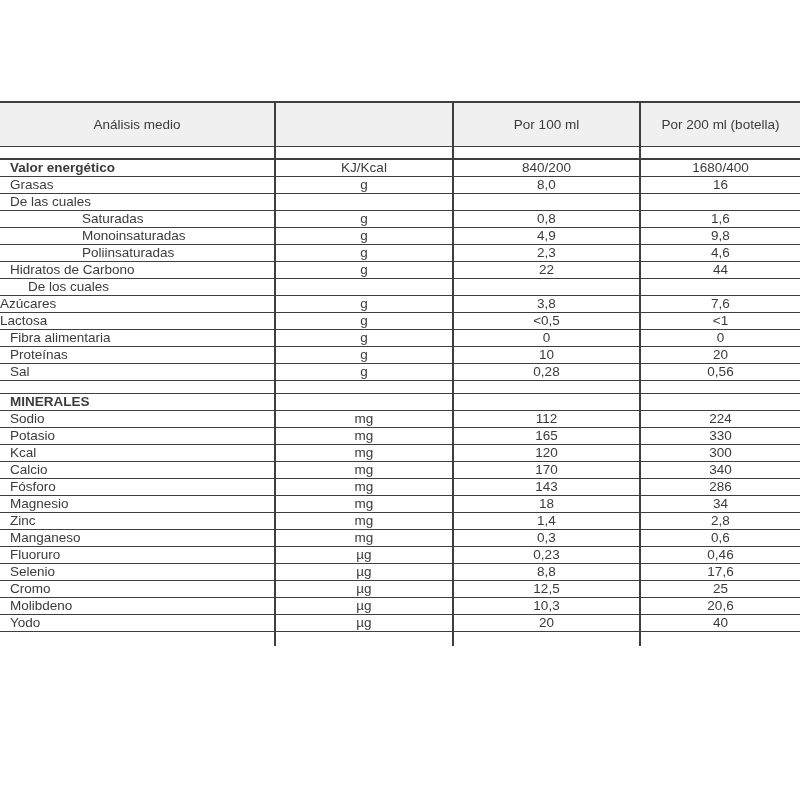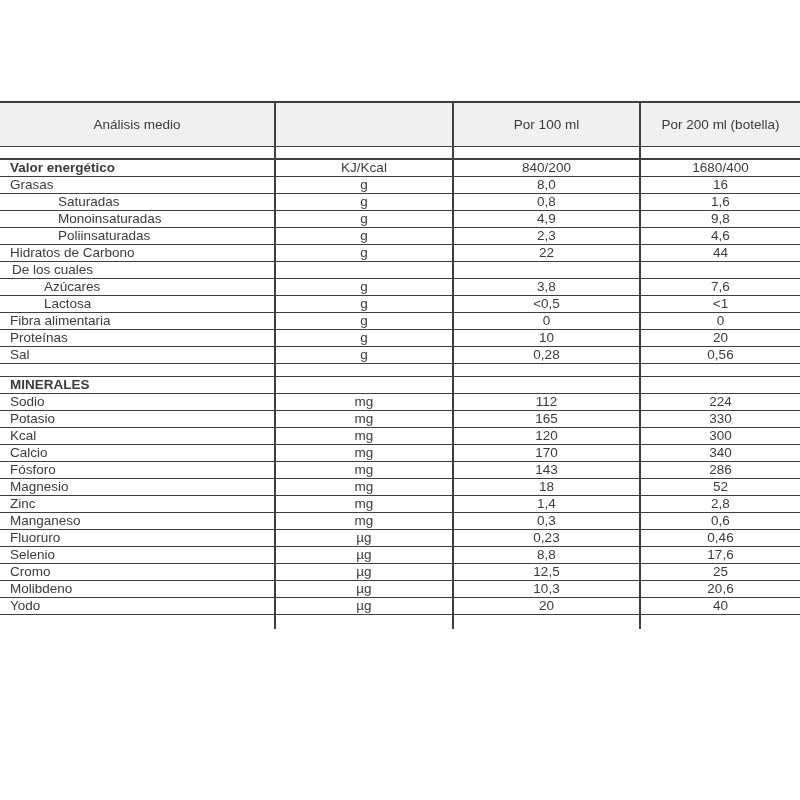--- a/index.html
+++ b/index.html
@@ -41,23 +41,23 @@
     font-size: 13.5px;
   }
   tr.gap-row td { height: 13px; border-bottom: 2px solid var(--border-color); }
   tbody td { height: 17px; }
   tbody tr.spacer td { height: 13px; }
   tfoot td { height: 15px; border-bottom: none; }
   td.label { text-align: left; }
   td.center, th.center { text-align: center; }
   td.bold { font-weight: bold; }
   .indent-0 { padding-left: 10px; margin-top: 40px; }
-  .indent-1 { padding-left: 12px; }
-  .indent-2 { padding-left: 44px; }
-  .indent-3 { padding-left: 58px; }
+  .indent-1 { padding-left: 28px; }
+  .indent-2 { }
+  .indent-3 { padding-left: 82px; }
 </style>
 </head>
 <body>
 
 <div class="stage">
   <table class="nutrition">
     <colgroup>
       <col style="width:275px">
       <col style="width:178px">
       <col style="width:187px">
@@ -84,20 +84,26 @@
           <td class="c3 center">840/200</td>
           <td class="c4 center">1680/400</td>
         </tr>
         <tr>
           <td class="c1 label indent-0">Grasas</td>
           <td class="c2 center">g</td>
           <td class="c3 center">8,0</td>
           <td class="c4 center">16</td>
         </tr>
         <tr>
+          <td class="c1 label indent-0">De las cuales</td>
+          <td class="c2 center"></td>
+          <td class="c3 center"></td>
+          <td class="c4 center"></td>
+        </tr>
+        <tr>
           <td class="c1 label indent-3">Saturadas</td>
           <td class="c2 center">g</td>
           <td class="c3 center">0,8</td>
           <td class="c4 center">1,6</td>
         </tr>
         <tr>
           <td class="c1 label indent-3">Monoinsaturadas</td>
           <td class="c2 center">g</td>
           <td class="c3 center">4,9</td>
           <td class="c4 center">9,8</td>
@@ -189,21 +195,21 @@
         <tr>
           <td class="c1 label indent-0">Fósforo</td>
           <td class="c2 center">mg</td>
           <td class="c3 center">143</td>
           <td class="c4 center">286</td>
         </tr>
         <tr>
           <td class="c1 label indent-0">Magnesio</td>
           <td class="c2 center">mg</td>
           <td class="c3 center">18</td>
-          <td class="c4 center">52</td>
+          <td class="c4 center">34</td>
         </tr>
         <tr>
           <td class="c1 label indent-0">Zinc</td>
           <td class="c2 center">mg</td>
           <td class="c3 center">1,4</td>
           <td class="c4 center">2,8</td>
         </tr>
         <tr>
           <td class="c1 label indent-0">Manganeso</td>
           <td class="c2 center">mg</td>

